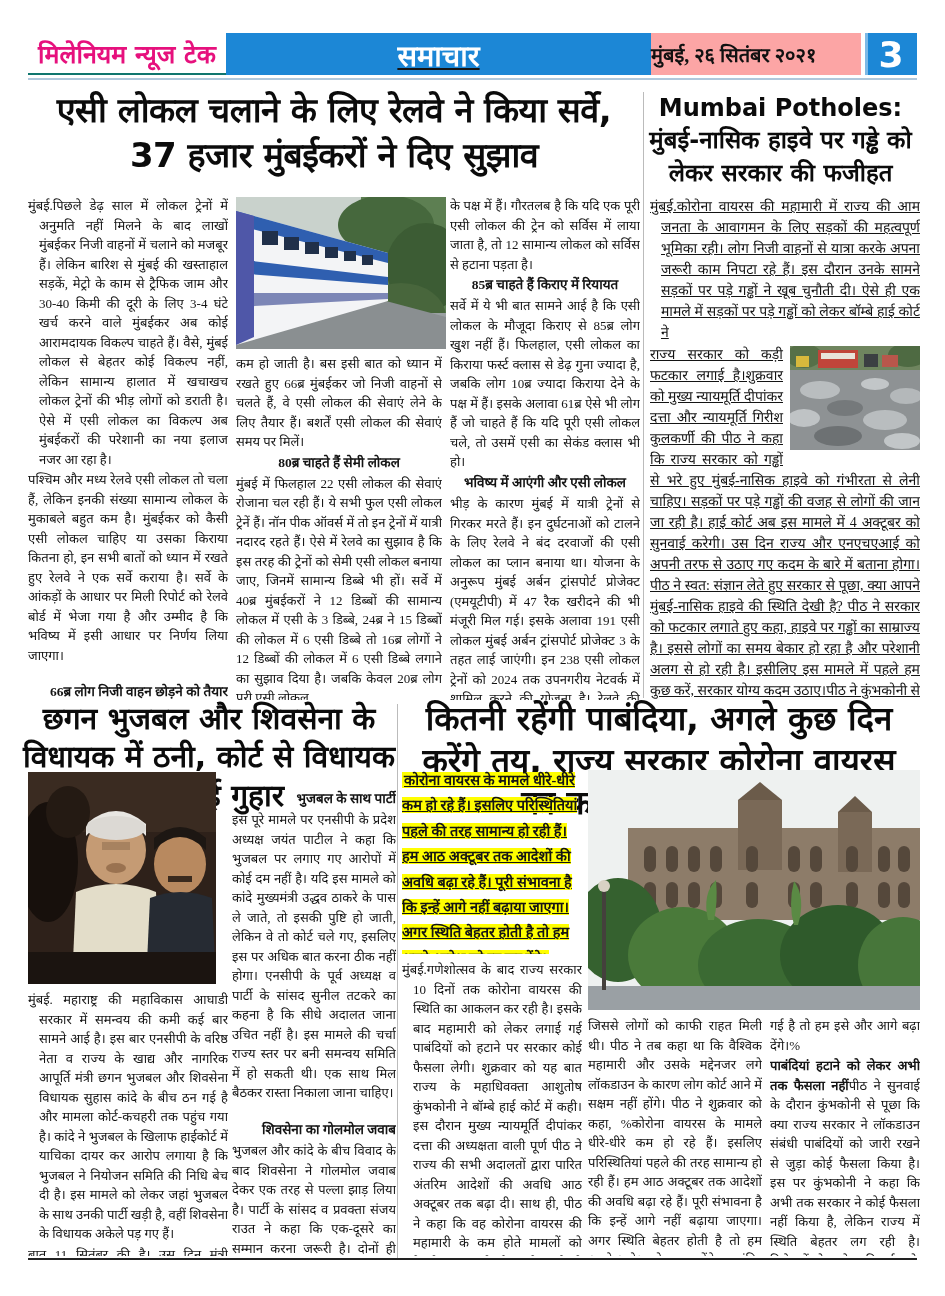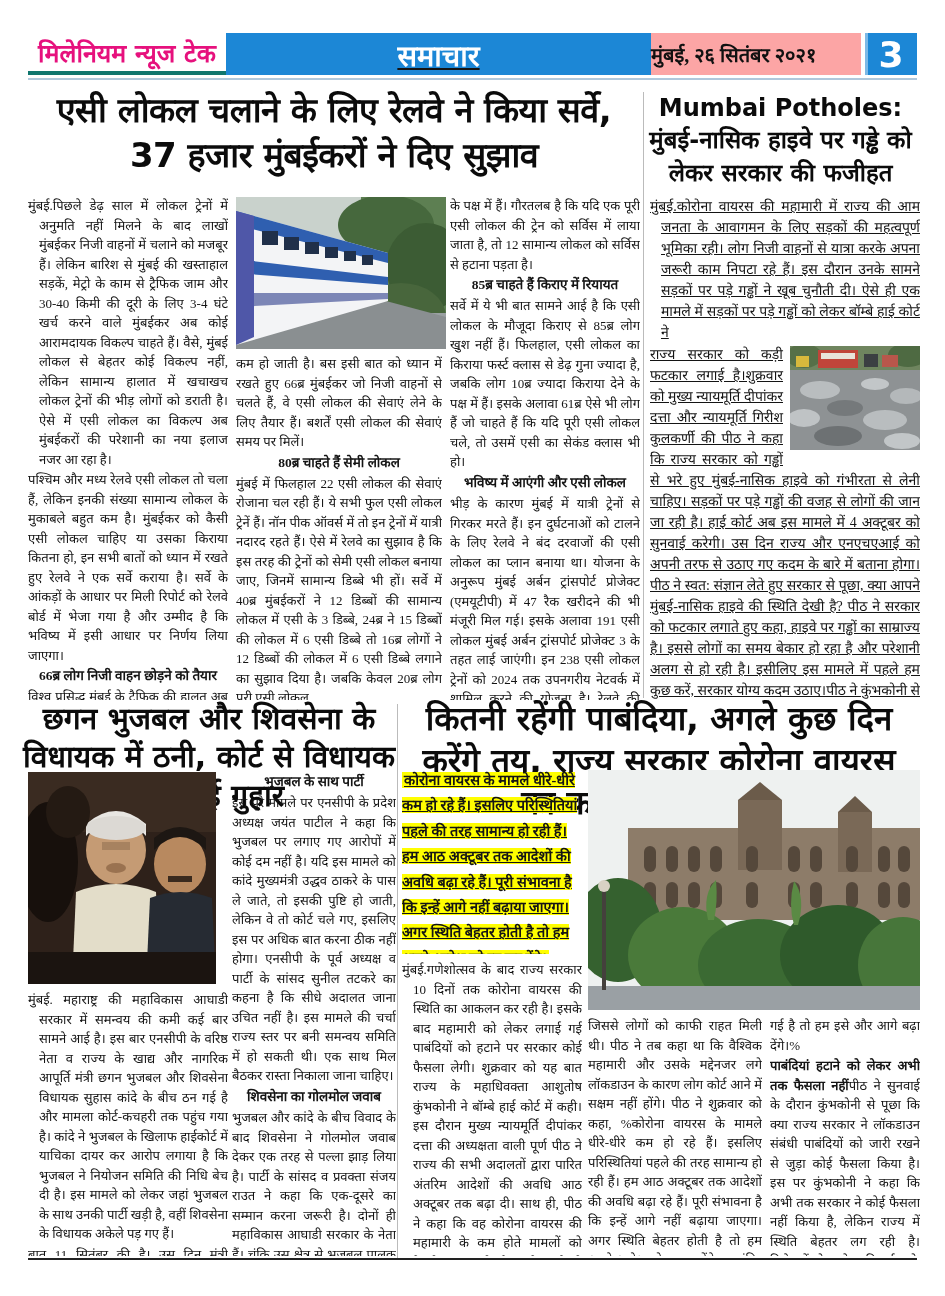--- a/index.html
+++ b/index.html
@@ -2,21 +2,21 @@
 <html><head>
 <meta charset="utf-8">
 <style>
   html,body{margin:0;padding:0;background:#e8e8e8;}
   .page{position:relative;width:945px;height:1296px;background:#ffffff;margin:0 auto;
         font-family:"Liberation Serif","DejaVu Serif",serif;color:#141414;overflow:hidden;}
 
   
   .masthead{position:absolute;left:28px;top:33px;width:889px;height:42px;display:flex;}
   .logo-box{width:198px;background:#ffffff;display:flex;align-items:center;justify-content:center;
-            border-bottom:4px solid #0f766e;}
+            border-bottom:2px solid #0f766e;}
   .logo-text{color:#e6117d;font-family:"DejaVu Sans",sans-serif;font-weight:bold;font-size:25px;}
   .section-bar{flex:1;background:#1c87d6;display:flex;align-items:center;justify-content:center;text-decoration:underline;}
   .section-title{color:#ffffff;font-family:"DejaVu Sans",sans-serif;font-weight:bold;font-size:29px;}
   .date-box{width:210px;background:#fca5a5;display:flex;align-items:center;justify-content:flex-start;}
   .date-text{color:#111;font-weight:bold;font-size:20px;}
   .pageno-box{width:52px;margin-left:4px;background:linear-gradient(90deg,#7db9e6 0 3px,#1c87d6 3px);
               display:flex;align-items:center;justify-content:center;}
   .pageno-text{color:#ffffff;font-family:"DejaVu Sans",sans-serif;font-weight:bold;font-size:36px;}
   .head-rule{position:absolute;left:28px;top:78px;width:889px;height:2px;background:#b0c8dc;}
 
@@ -26,21 +26,21 @@
   .h-main{left:28px;top:88px;width:612px;font-size:34px;line-height:1.32;letter-spacing:-0.5px;}
   .h-side{left:644px;top:92px;width:273px;font-size:24px;line-height:1.35;}
   .h-b1{left:20px;top:700px;width:378px;font-size:30px;line-height:1.28;}
   .h-b2{left:400px;top:698px;width:518px;font-size:33px;line-height:1.28;}
 
   
   .col{position:absolute;text-align:justify;font-size:13px;line-height:1.5;overflow:hidden;}
   .col p{margin:0 0 1px 0;}
   .hang{padding-left:11px;text-indent:-11px;}
   .subhead{font-weight:bold;text-align:center;font-size:13.5px;margin:3px 0;}
-  .subhead.left{text-align:center;}
+  .subhead.left{text-align:right;margin-top:17px;}
   .wide{font-size:14px;text-decoration:underline;}
 
   
   .hl{text-align:left;font-weight:bold;font-size:14.5px;line-height:1.75;}
   .hl span{background:#fffe00;text-decoration:underline;padding:0 2px;}
 
   
   .vrule{position:absolute;width:1px;background:#bbbbbb;}
   .bottom-rule{position:absolute;left:28px;top:1258px;width:889px;height:2px;background:#222;}
 

